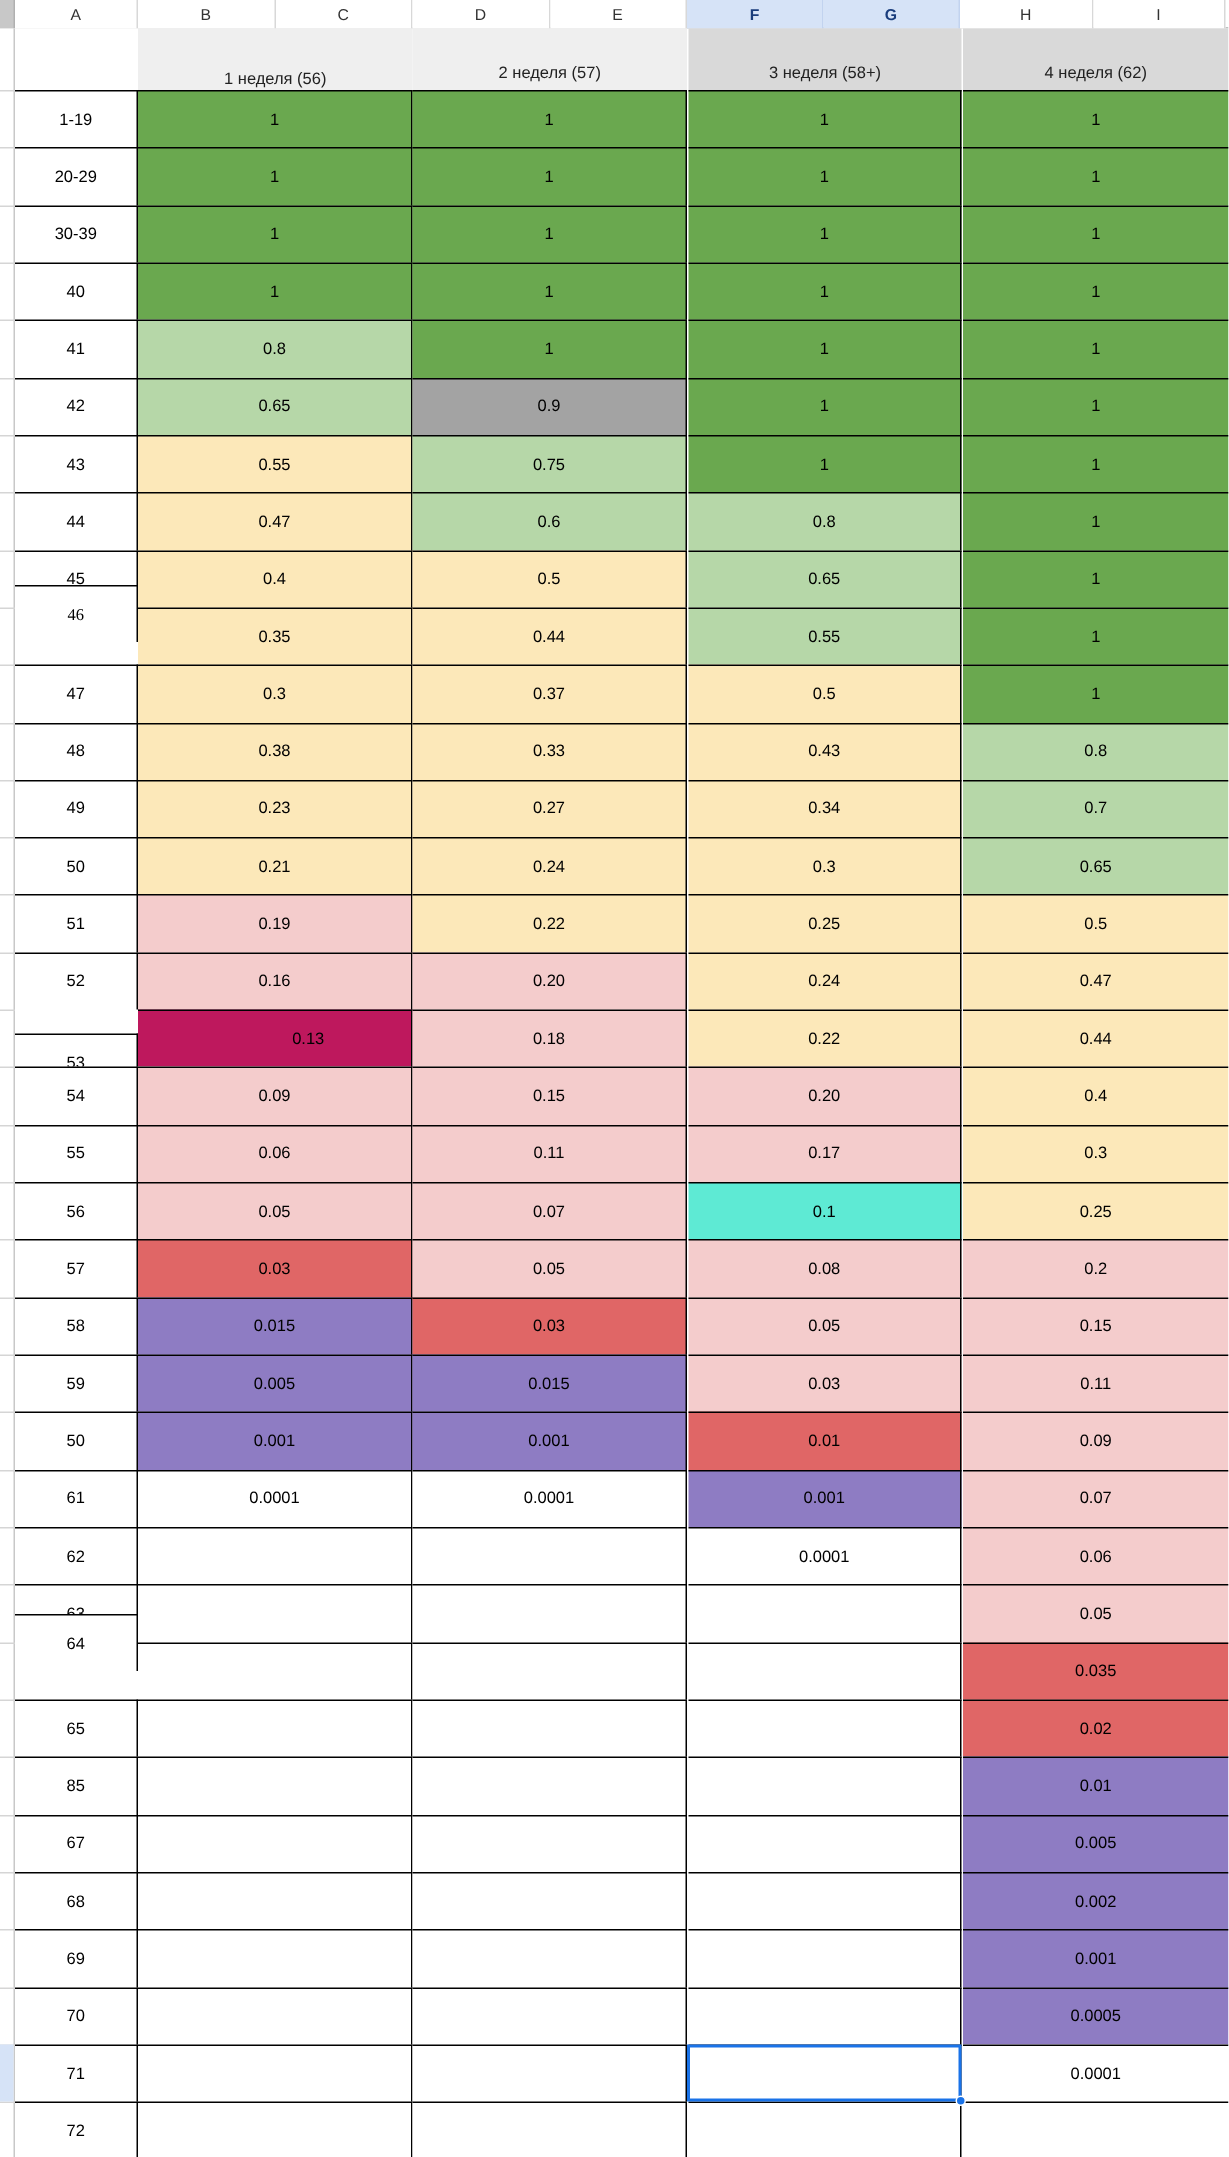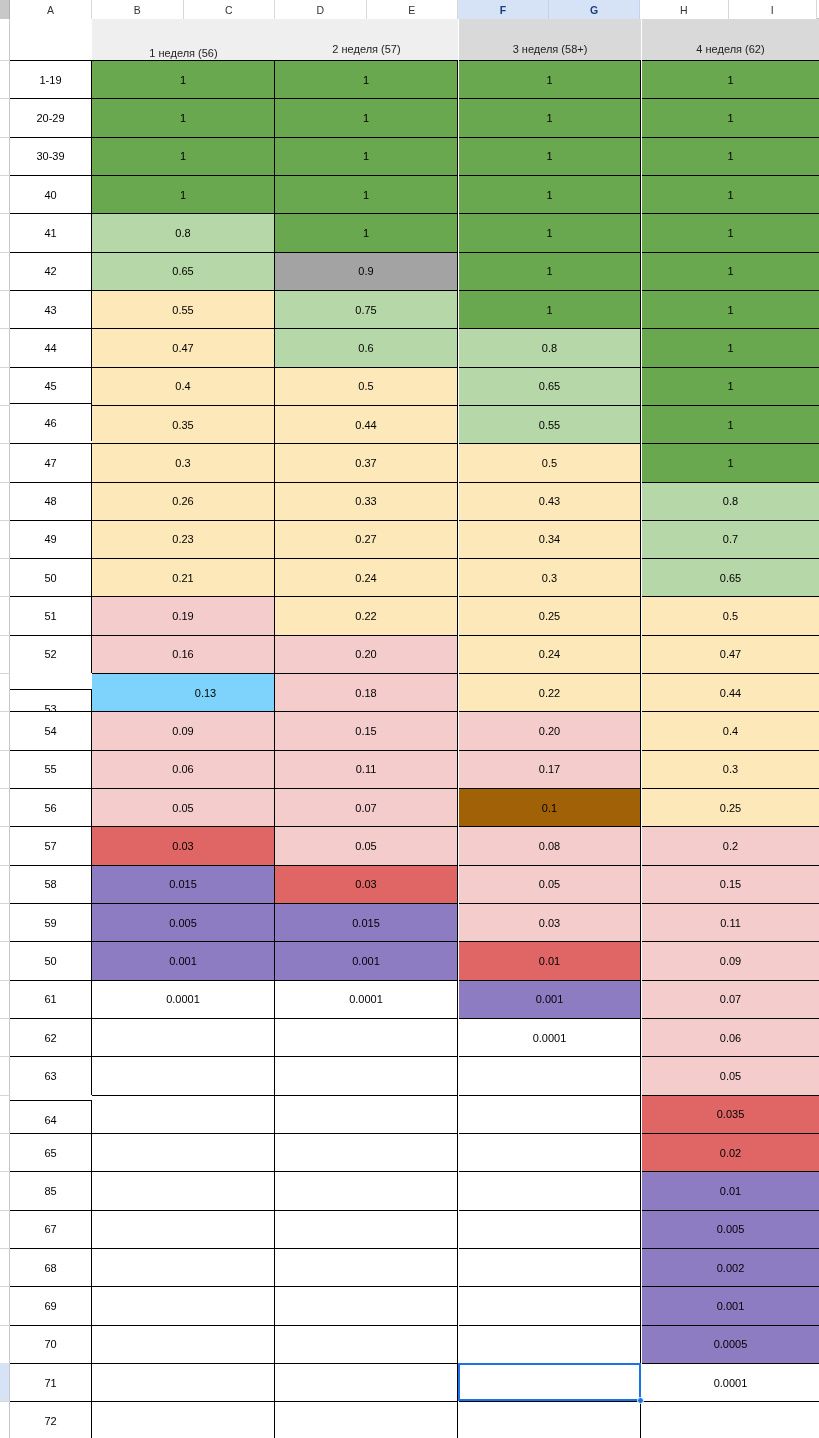--- a/index.html
+++ b/index.html
@@ -216,32 +216,32 @@
       <div class="rowlabel" style="left: 10px; top: 328.24px; width: 82px; height: 38.32px;">44</div>
       <div class="cell" style="left: 92px; top: 328.24px; width: 183px; height: 38.32px; background: rgb(252, 232, 185);">0.47</div>
       <div class="cell" style="left: 275px; top: 328.24px; width: 183px; height: 38.32px; background: rgb(182, 215, 168);">0.6</div>
       <div class="cell" style="left: 459px; top: 328.24px; width: 182px; height: 38.32px; background: rgb(182, 215, 168);">0.8</div>
       <div class="cell last" style="left: 642px; top: 328.24px; width: 177px; height: 38.32px; background: rgb(106, 168, 79);">1</div>
       <div class="rowlabel" style="left: 10px; top: 366.56px; width: 82px; height: 38.32px;">45</div>
       <div class="cell" style="left: 92px; top: 366.56px; width: 183px; height: 38.32px; background: rgb(252, 232, 185);">0.4</div>
       <div class="cell" style="left: 275px; top: 366.56px; width: 183px; height: 38.32px; background: rgb(252, 232, 185);">0.5</div>
       <div class="cell" style="left: 459px; top: 366.56px; width: 182px; height: 38.32px; background: rgb(182, 215, 168);">0.65</div>
       <div class="cell last" style="left: 642px; top: 366.56px; width: 177px; height: 38.32px; background: rgb(106, 168, 79);">1</div>
-      <div class="rowlabel" style="left: 10px; top: 403px; width: 82px; height: 38.32px;">46</div>
+      <div class="rowlabel" style="left: 10px; top: 390px; width: 82px; height: 38.32px; font-family: Liberation Serif, serif;">46</div>
       <div class="cell" style="left: 92px; top: 404.88px; width: 183px; height: 38.32px; background: rgb(252, 232, 185);">0.35</div>
       <div class="cell" style="left: 275px; top: 404.88px; width: 183px; height: 38.32px; background: rgb(252, 232, 185);">0.44</div>
       <div class="cell" style="left: 459px; top: 404.88px; width: 182px; height: 38.32px; background: rgb(182, 215, 168);">0.55</div>
       <div class="cell last" style="left: 642px; top: 404.88px; width: 177px; height: 38.32px; background: rgb(106, 168, 79);">1</div>
       <div class="rowlabel" style="left: 10px; top: 443.2px; width: 82px; height: 38.32px;">47</div>
       <div class="cell" style="left: 92px; top: 443.2px; width: 183px; height: 38.32px; background: rgb(252, 232, 185);">0.3</div>
       <div class="cell" style="left: 275px; top: 443.2px; width: 183px; height: 38.32px; background: rgb(252, 232, 185);">0.37</div>
       <div class="cell" style="left: 459px; top: 443.2px; width: 182px; height: 38.32px; background: rgb(252, 232, 185);">0.5</div>
       <div class="cell last" style="left: 642px; top: 443.2px; width: 177px; height: 38.32px; background: rgb(106, 168, 79);">1</div>
       <div class="rowlabel" style="left: 10px; top: 481.52px; width: 82px; height: 38.32px;">48</div>
-      <div class="cell" style="left: 92px; top: 481.52px; width: 183px; height: 38.32px; background: rgb(252, 232, 185);">0.26</div>
+      <div class="cell" style="left: 92px; top: 481.52px; width: 183px; height: 38.32px; background: rgb(252, 232, 185);">0.38</div>
       <div class="cell" style="left: 275px; top: 481.52px; width: 183px; height: 38.32px; background: rgb(252, 232, 185);">0.33</div>
       <div class="cell" style="left: 459px; top: 481.52px; width: 182px; height: 38.32px; background: rgb(252, 232, 185);">0.43</div>
       <div class="cell last" style="left: 642px; top: 481.52px; width: 177px; height: 38.32px; background: rgb(182, 215, 168);">0.8</div>
       <div class="rowlabel" style="left: 10px; top: 519.84px; width: 82px; height: 38.32px;">49</div>
       <div class="cell" style="left: 92px; top: 519.84px; width: 183px; height: 38.32px; background: rgb(252, 232, 185);">0.23</div>
       <div class="cell" style="left: 275px; top: 519.84px; width: 183px; height: 38.32px; background: rgb(252, 232, 185);">0.27</div>
       <div class="cell" style="left: 459px; top: 519.84px; width: 182px; height: 38.32px; background: rgb(252, 232, 185);">0.34</div>
       <div class="cell last" style="left: 642px; top: 519.84px; width: 177px; height: 38.32px; background: rgb(182, 215, 168);">0.7</div>
       <div class="rowlabel" style="left: 10px; top: 558.16px; width: 82px; height: 38.32px;">50</div>
       <div class="cell" style="left: 92px; top: 558.16px; width: 183px; height: 38.32px; background: rgb(252, 232, 185);">0.21</div>
@@ -252,38 +252,38 @@
       <div class="cell" style="left: 92px; top: 596.48px; width: 183px; height: 38.32px; background: rgb(244, 204, 204);">0.19</div>
       <div class="cell" style="left: 275px; top: 596.48px; width: 183px; height: 38.32px; background: rgb(252, 232, 185);">0.22</div>
       <div class="cell" style="left: 459px; top: 596.48px; width: 182px; height: 38.32px; background: rgb(252, 232, 185);">0.25</div>
       <div class="cell last" style="left: 642px; top: 596.48px; width: 177px; height: 38.32px; background: rgb(252, 232, 185);">0.5</div>
       <div class="rowlabel" style="left: 10px; top: 634.8px; width: 82px; height: 38.32px;">52</div>
       <div class="cell" style="left: 92px; top: 634.8px; width: 183px; height: 38.32px; background: rgb(244, 204, 204);">0.16</div>
       <div class="cell" style="left: 275px; top: 634.8px; width: 183px; height: 38.32px; background: rgb(244, 204, 204);">0.20</div>
       <div class="cell" style="left: 459px; top: 634.8px; width: 182px; height: 38.32px; background: rgb(252, 232, 185);">0.24</div>
       <div class="cell last" style="left: 642px; top: 634.8px; width: 177px; height: 38.32px; background: rgb(252, 232, 185);">0.47</div>
       <div class="rowlabel" style="left: 10px; top: 689px; width: 82px; height: 38.32px;">53</div>
-      <div class="cell" style="left: 92px; top: 673.12px; width: 183px; height: 38.32px; background: #7dd3fc; padding-left: 45px;">0.13</div>
+      <div class="cell" style="left: 92px; top: 673.12px; width: 183px; height: 38.32px; background: #be185d; padding-left: 45px;">0.13</div>
       <div class="cell" style="left: 275px; top: 673.12px; width: 183px; height: 38.32px; background: rgb(244, 204, 204);">0.18</div>
       <div class="cell" style="left: 459px; top: 673.12px; width: 182px; height: 38.32px; background: rgb(252, 232, 185);">0.22</div>
       <div class="cell last" style="left: 642px; top: 673.12px; width: 177px; height: 38.32px; background: rgb(252, 232, 185);">0.44</div>
       <div class="rowlabel" style="left: 10px; top: 711.44px; width: 82px; height: 38.32px;">54</div>
       <div class="cell" style="left: 92px; top: 711.44px; width: 183px; height: 38.32px; background: rgb(244, 204, 204);">0.09</div>
       <div class="cell" style="left: 275px; top: 711.44px; width: 183px; height: 38.32px; background: rgb(244, 204, 204);">0.15</div>
       <div class="cell" style="left: 459px; top: 711.44px; width: 182px; height: 38.32px; background: rgb(244, 204, 204);">0.20</div>
       <div class="cell last" style="left: 642px; top: 711.44px; width: 177px; height: 38.32px; background: rgb(252, 232, 185);">0.4</div>
       <div class="rowlabel" style="left: 10px; top: 749.76px; width: 82px; height: 38.32px;">55</div>
       <div class="cell" style="left: 92px; top: 749.76px; width: 183px; height: 38.32px; background: rgb(244, 204, 204);">0.06</div>
       <div class="cell" style="left: 275px; top: 749.76px; width: 183px; height: 38.32px; background: rgb(244, 204, 204);">0.11</div>
       <div class="cell" style="left: 459px; top: 749.76px; width: 182px; height: 38.32px; background: rgb(244, 204, 204);">0.17</div>
       <div class="cell last" style="left: 642px; top: 749.76px; width: 177px; height: 38.32px; background: rgb(252, 232, 185);">0.3</div>
       <div class="rowlabel" style="left: 10px; top: 788.08px; width: 82px; height: 38.32px;">56</div>
       <div class="cell" style="left: 92px; top: 788.08px; width: 183px; height: 38.32px; background: rgb(244, 204, 204);">0.05</div>
       <div class="cell" style="left: 275px; top: 788.08px; width: 183px; height: 38.32px; background: rgb(244, 204, 204);">0.07</div>
-      <div class="cell" style="left: 459px; top: 788.08px; width: 182px; height: 38.32px; background: #a16207;">0.1</div>
+      <div class="cell" style="left: 459px; top: 788.08px; width: 182px; height: 38.32px; background: #5eead4;">0.1</div>
       <div class="cell last" style="left: 642px; top: 788.08px; width: 177px; height: 38.32px; background: rgb(252, 232, 185);">0.25</div>
       <div class="rowlabel" style="left: 10px; top: 826.4px; width: 82px; height: 38.32px; text-align: right;">57</div>
       <div class="cell" style="left: 92px; top: 826.4px; width: 183px; height: 38.32px; background: rgb(224, 102, 102);">0.03</div>
       <div class="cell" style="left: 275px; top: 826.4px; width: 183px; height: 38.32px; background: rgb(244, 204, 204);">0.05</div>
       <div class="cell" style="left: 459px; top: 826.4px; width: 182px; height: 38.32px; background: rgb(244, 204, 204);">0.08</div>
       <div class="cell last" style="left: 642px; top: 826.4px; width: 177px; height: 38.32px; background: rgb(244, 204, 204);">0.2</div>
       <div class="rowlabel" style="left: 10px; top: 864.72px; width: 82px; height: 38.32px;">58</div>
       <div class="cell" style="left: 92px; top: 864.72px; width: 183px; height: 38.32px; background: rgb(142, 124, 195);">0.015</div>
       <div class="cell" style="left: 275px; top: 864.72px; width: 183px; height: 38.32px; background: rgb(224, 102, 102);">0.03</div>
       <div class="cell" style="left: 459px; top: 864.72px; width: 182px; height: 38.32px; background: rgb(244, 204, 204);">0.05</div>
@@ -306,21 +306,21 @@
       <div class="rowlabel" style="left: 10px; top: 1018px; width: 82px; height: 38.32px;">62</div>
       <div class="cell" style="left: 92px; top: 1018px; width: 183px; height: 38.32px; background: rgb(255, 255, 255);"></div>
       <div class="cell" style="left: 275px; top: 1018px; width: 183px; height: 38.32px; background: rgb(255, 255, 255);"></div>
       <div class="cell" style="left: 459px; top: 1018px; width: 182px; height: 38.32px; background: rgb(255, 255, 255);">0.0001</div>
       <div class="cell last" style="left: 642px; top: 1018px; width: 177px; height: 38.32px; background: rgb(244, 204, 204);">0.06</div>
       <div class="rowlabel" style="left: 10px; top: 1056.32px; width: 82px; height: 38.32px;">63</div>
       <div class="cell" style="left: 92px; top: 1056.32px; width: 183px; height: 38.32px; background: rgb(255, 255, 255);"></div>
       <div class="cell" style="left: 275px; top: 1056.32px; width: 183px; height: 38.32px; background: rgb(255, 255, 255);"></div>
       <div class="cell" style="left: 459px; top: 1056.32px; width: 182px; height: 38.32px; background: rgb(255, 255, 255);"></div>
       <div class="cell last" style="left: 642px; top: 1056.32px; width: 177px; height: 38.32px; background: rgb(244, 204, 204);">0.05</div>
-      <div class="rowlabel" style="left: 10px; top: 1100px; width: 82px; height: 38.32px;">64</div>
+      <div class="rowlabel" style="left: 10px; top: 1076px; width: 82px; height: 38.32px;">64</div>
       <div class="cell" style="left: 92px; top: 1094.64px; width: 183px; height: 38.32px; background: rgb(255, 255, 255);"></div>
       <div class="cell" style="left: 275px; top: 1094.64px; width: 183px; height: 38.32px; background: rgb(255, 255, 255);"></div>
       <div class="cell" style="left: 459px; top: 1094.64px; width: 182px; height: 38.32px; background: rgb(255, 255, 255);"></div>
       <div class="cell last" style="left: 642px; top: 1094.64px; width: 177px; height: 38.32px; background: rgb(224, 102, 102);">0.035</div>
       <div class="rowlabel" style="left: 10px; top: 1132.96px; width: 82px; height: 38.32px;">65</div>
       <div class="cell" style="left: 92px; top: 1132.96px; width: 183px; height: 38.32px; background: rgb(255, 255, 255);"></div>
       <div class="cell" style="left: 275px; top: 1132.96px; width: 183px; height: 38.32px; background: rgb(255, 255, 255);"></div>
       <div class="cell" style="left: 459px; top: 1132.96px; width: 182px; height: 38.32px; background: rgb(255, 255, 255);"></div>
       <div class="cell last" style="left: 642px; top: 1132.96px; width: 177px; height: 38.32px; background: rgb(224, 102, 102);">0.02</div>
       <div class="rowlabel" style="left: 10px; top: 1171.28px; width: 82px; height: 38.32px;">85</div>

